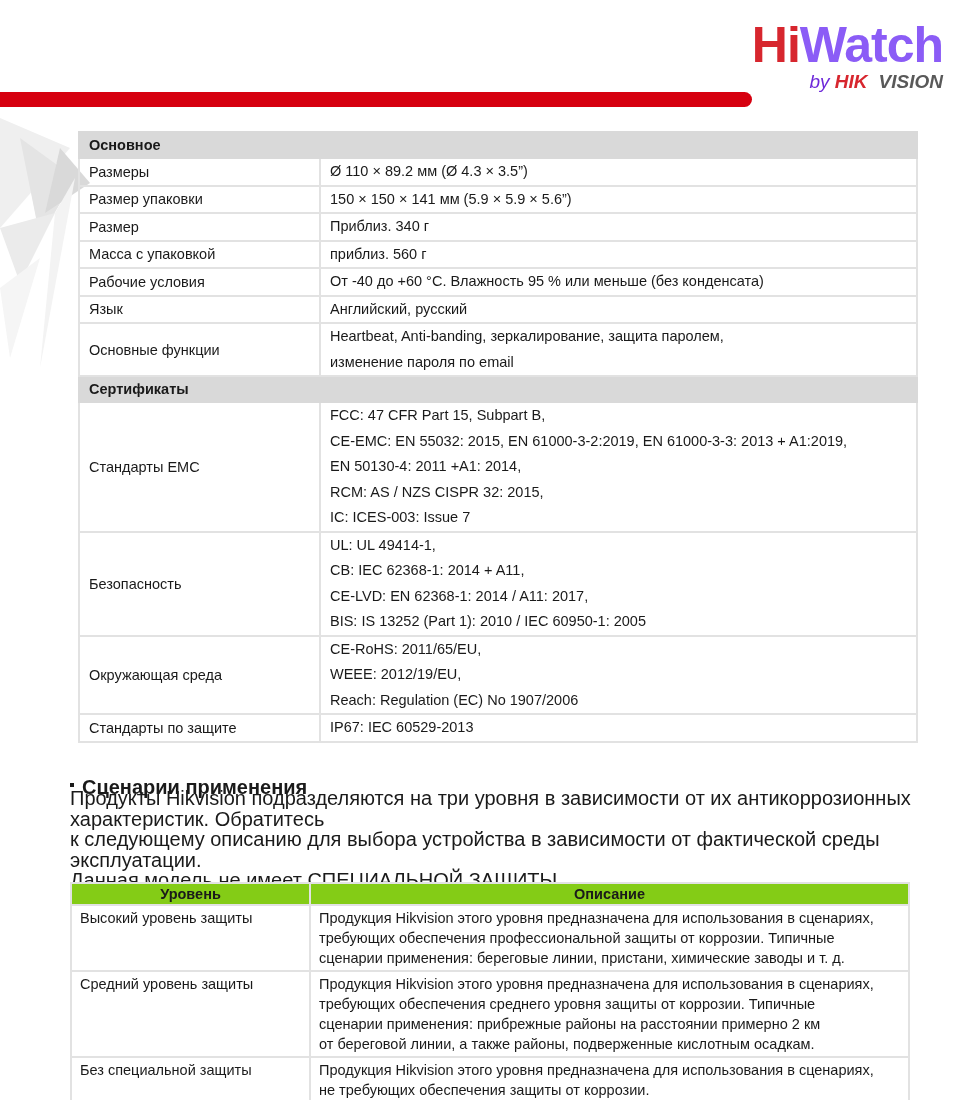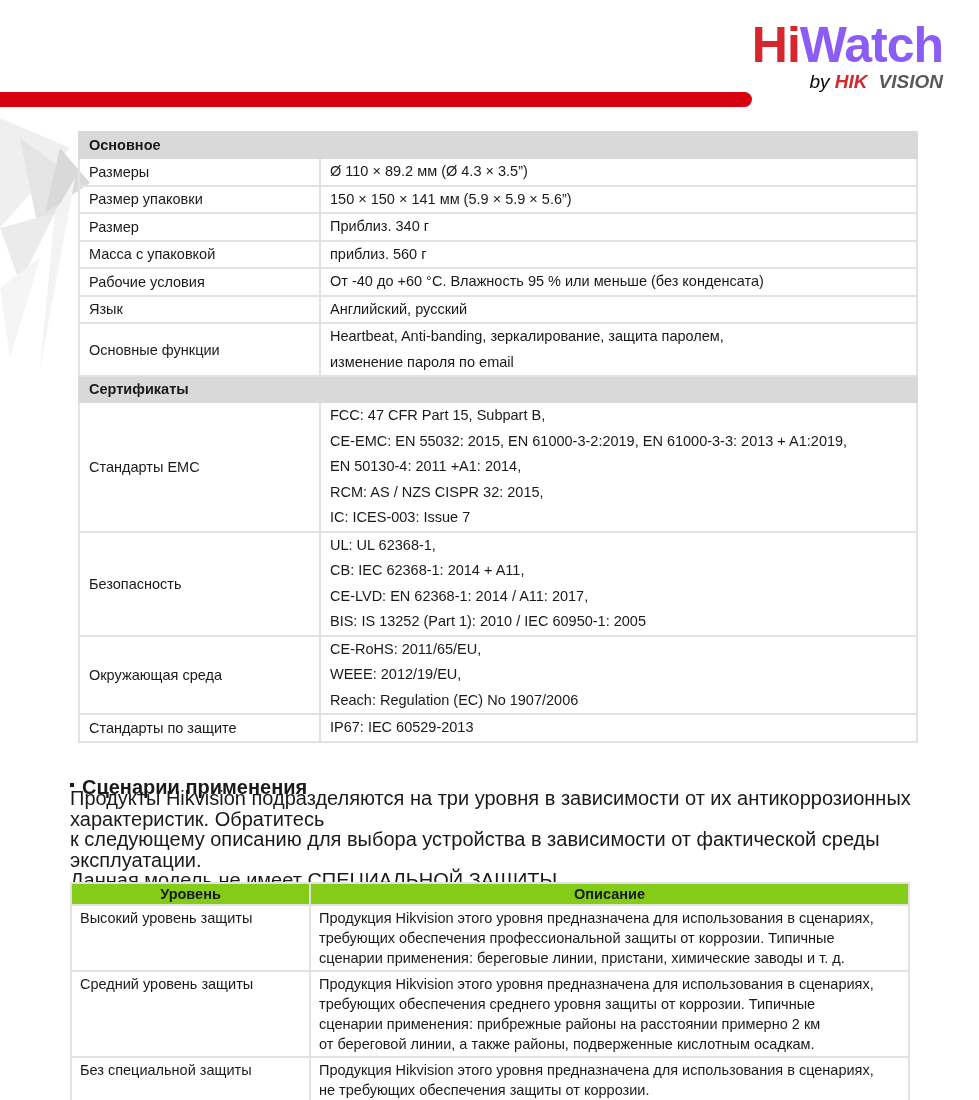--- a/index.html
+++ b/index.html
@@ -6,21 +6,21 @@
   body {
     width: 979px; height: 1100px; position: relative; overflow: hidden;
     background: #ffffff; color: #1a1a1a;
     font-family: "Liberation Sans", "DejaVu Sans", sans-serif;
   }
   .logo { position: absolute; right: 36px; top: 20px; text-align: right; }
   .logo-main { font-size: 50px; font-weight: bold; letter-spacing: -1px; line-height: 50px; }
   .logo-hi { color: #d7262e; }
   .logo-watch { color: #8b5cf6; text-align: center; }
   .logo-sub { font-size: 19px; font-style: italic; margin-top: 2px; line-height: 20px; }
-  .logo-by { color: #000000; }
+  .logo-by { color: #6d28d9; }
   .logo-hik { color: #d7262e; font-weight: bold; }
   .logo-vision { color: #595959; font-weight: bold; margin-left: 11px; }
 
   .redbar {
     position: absolute; left: 0; top: 92px; width: 752px; height: 15px;
     background: #d6000f; border-radius: 0 8px 8px 0;
   }
   .decor { position: absolute; left: 0; top: 108px; width: 120px; height: 260px; }
 
   table { border-collapse: collapse; }
@@ -126,21 +126,21 @@
           <span class="line">FCC: 47 CFR Part 15, Subpart B,</span>
           <span class="line">CE-EMC: EN 55032: 2015, EN 61000-3-2:2019, EN 61000-3-3: 2013 + A1:2019,</span>
           <span class="line">EN 50130-4: 2011 +A1: 2014,</span>
           <span class="line">RCM: AS / NZS CISPR 32: 2015,</span>
           <span class="line">IC: ICES-003: Issue 7</span>
         </td>
       </tr>
       <tr>
         <td class="k">Безопасность</td>
         <td class="v">
-          <span class="line">UL: UL 62368-1,</span>
+          <span class="line">UL: UL 49414-1,</span>
           <span class="line">CB: IEC 62368-1: 2014 + A11,</span>
           <span class="line">CE-LVD: EN 62368-1: 2014 / A11: 2017,</span>
           <span class="line">BIS: IS 13252 (Part 1): 2010 / IEC 60950-1: 2005</span>
         </td>
       </tr>
       <tr>
         <td class="k">Окружающая среда</td>
         <td class="v">
           <span class="line">CE-RoHS: 2011/65/EU,</span>
           <span class="line">WEEE: 2012/19/EU,</span>

